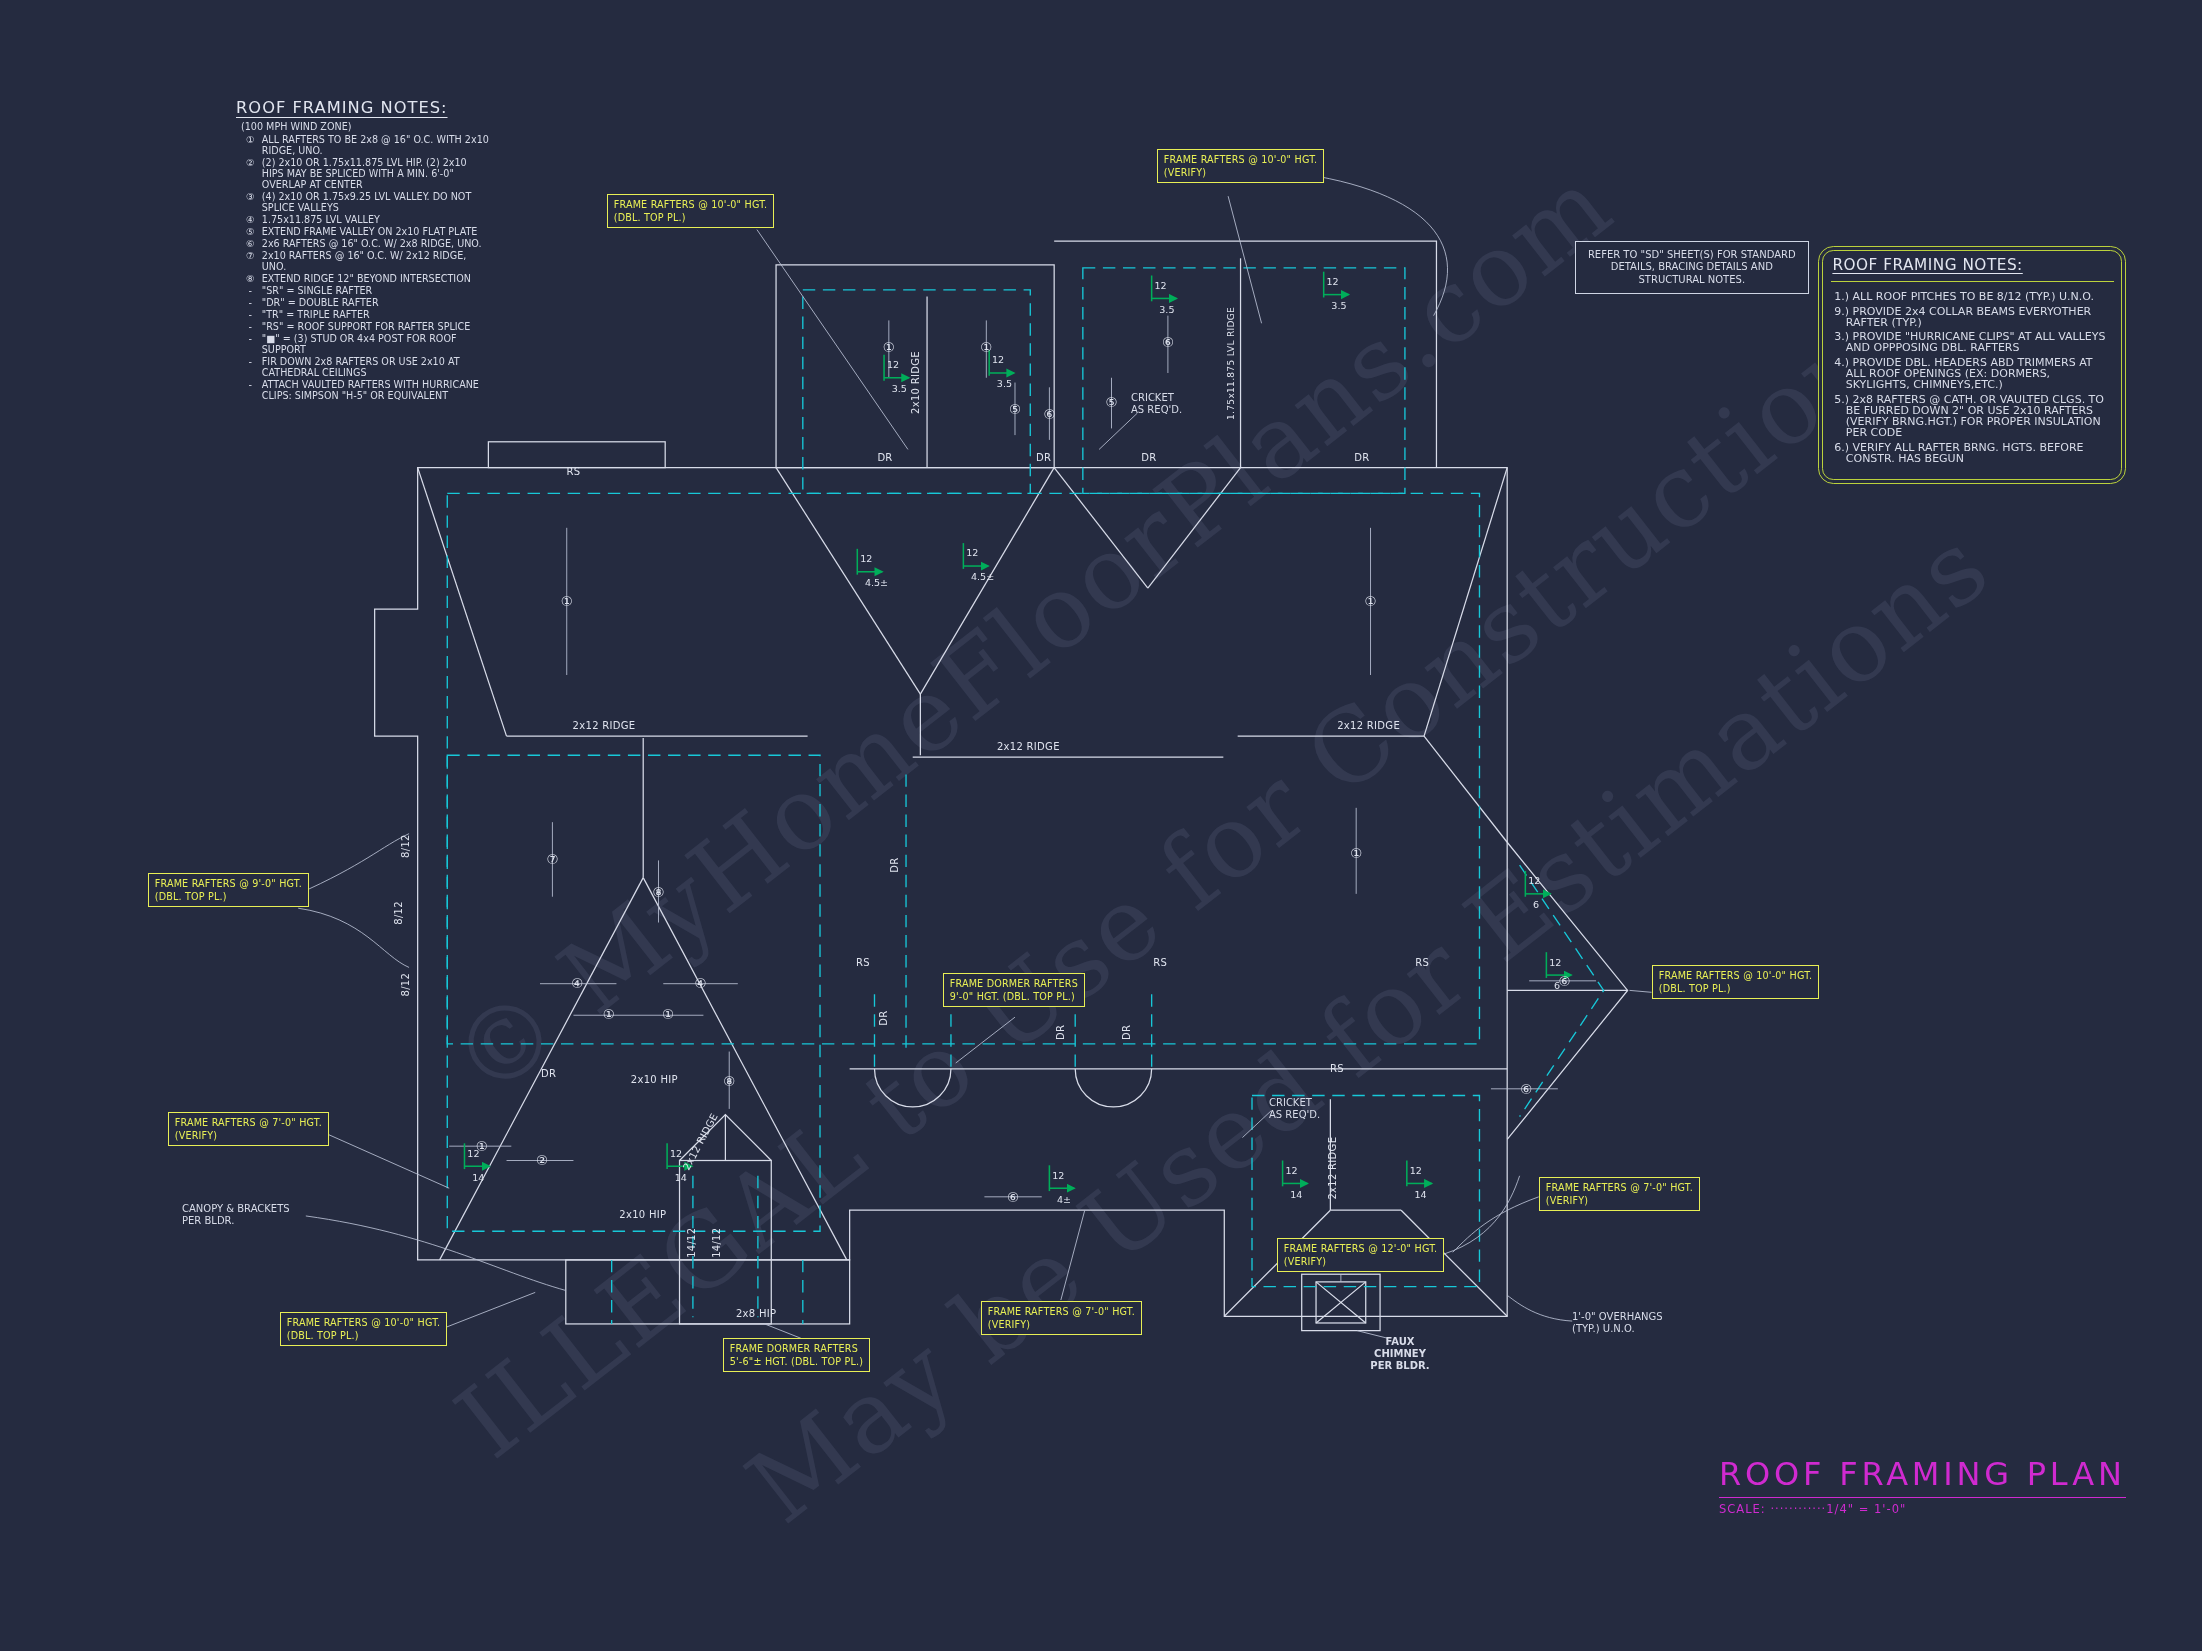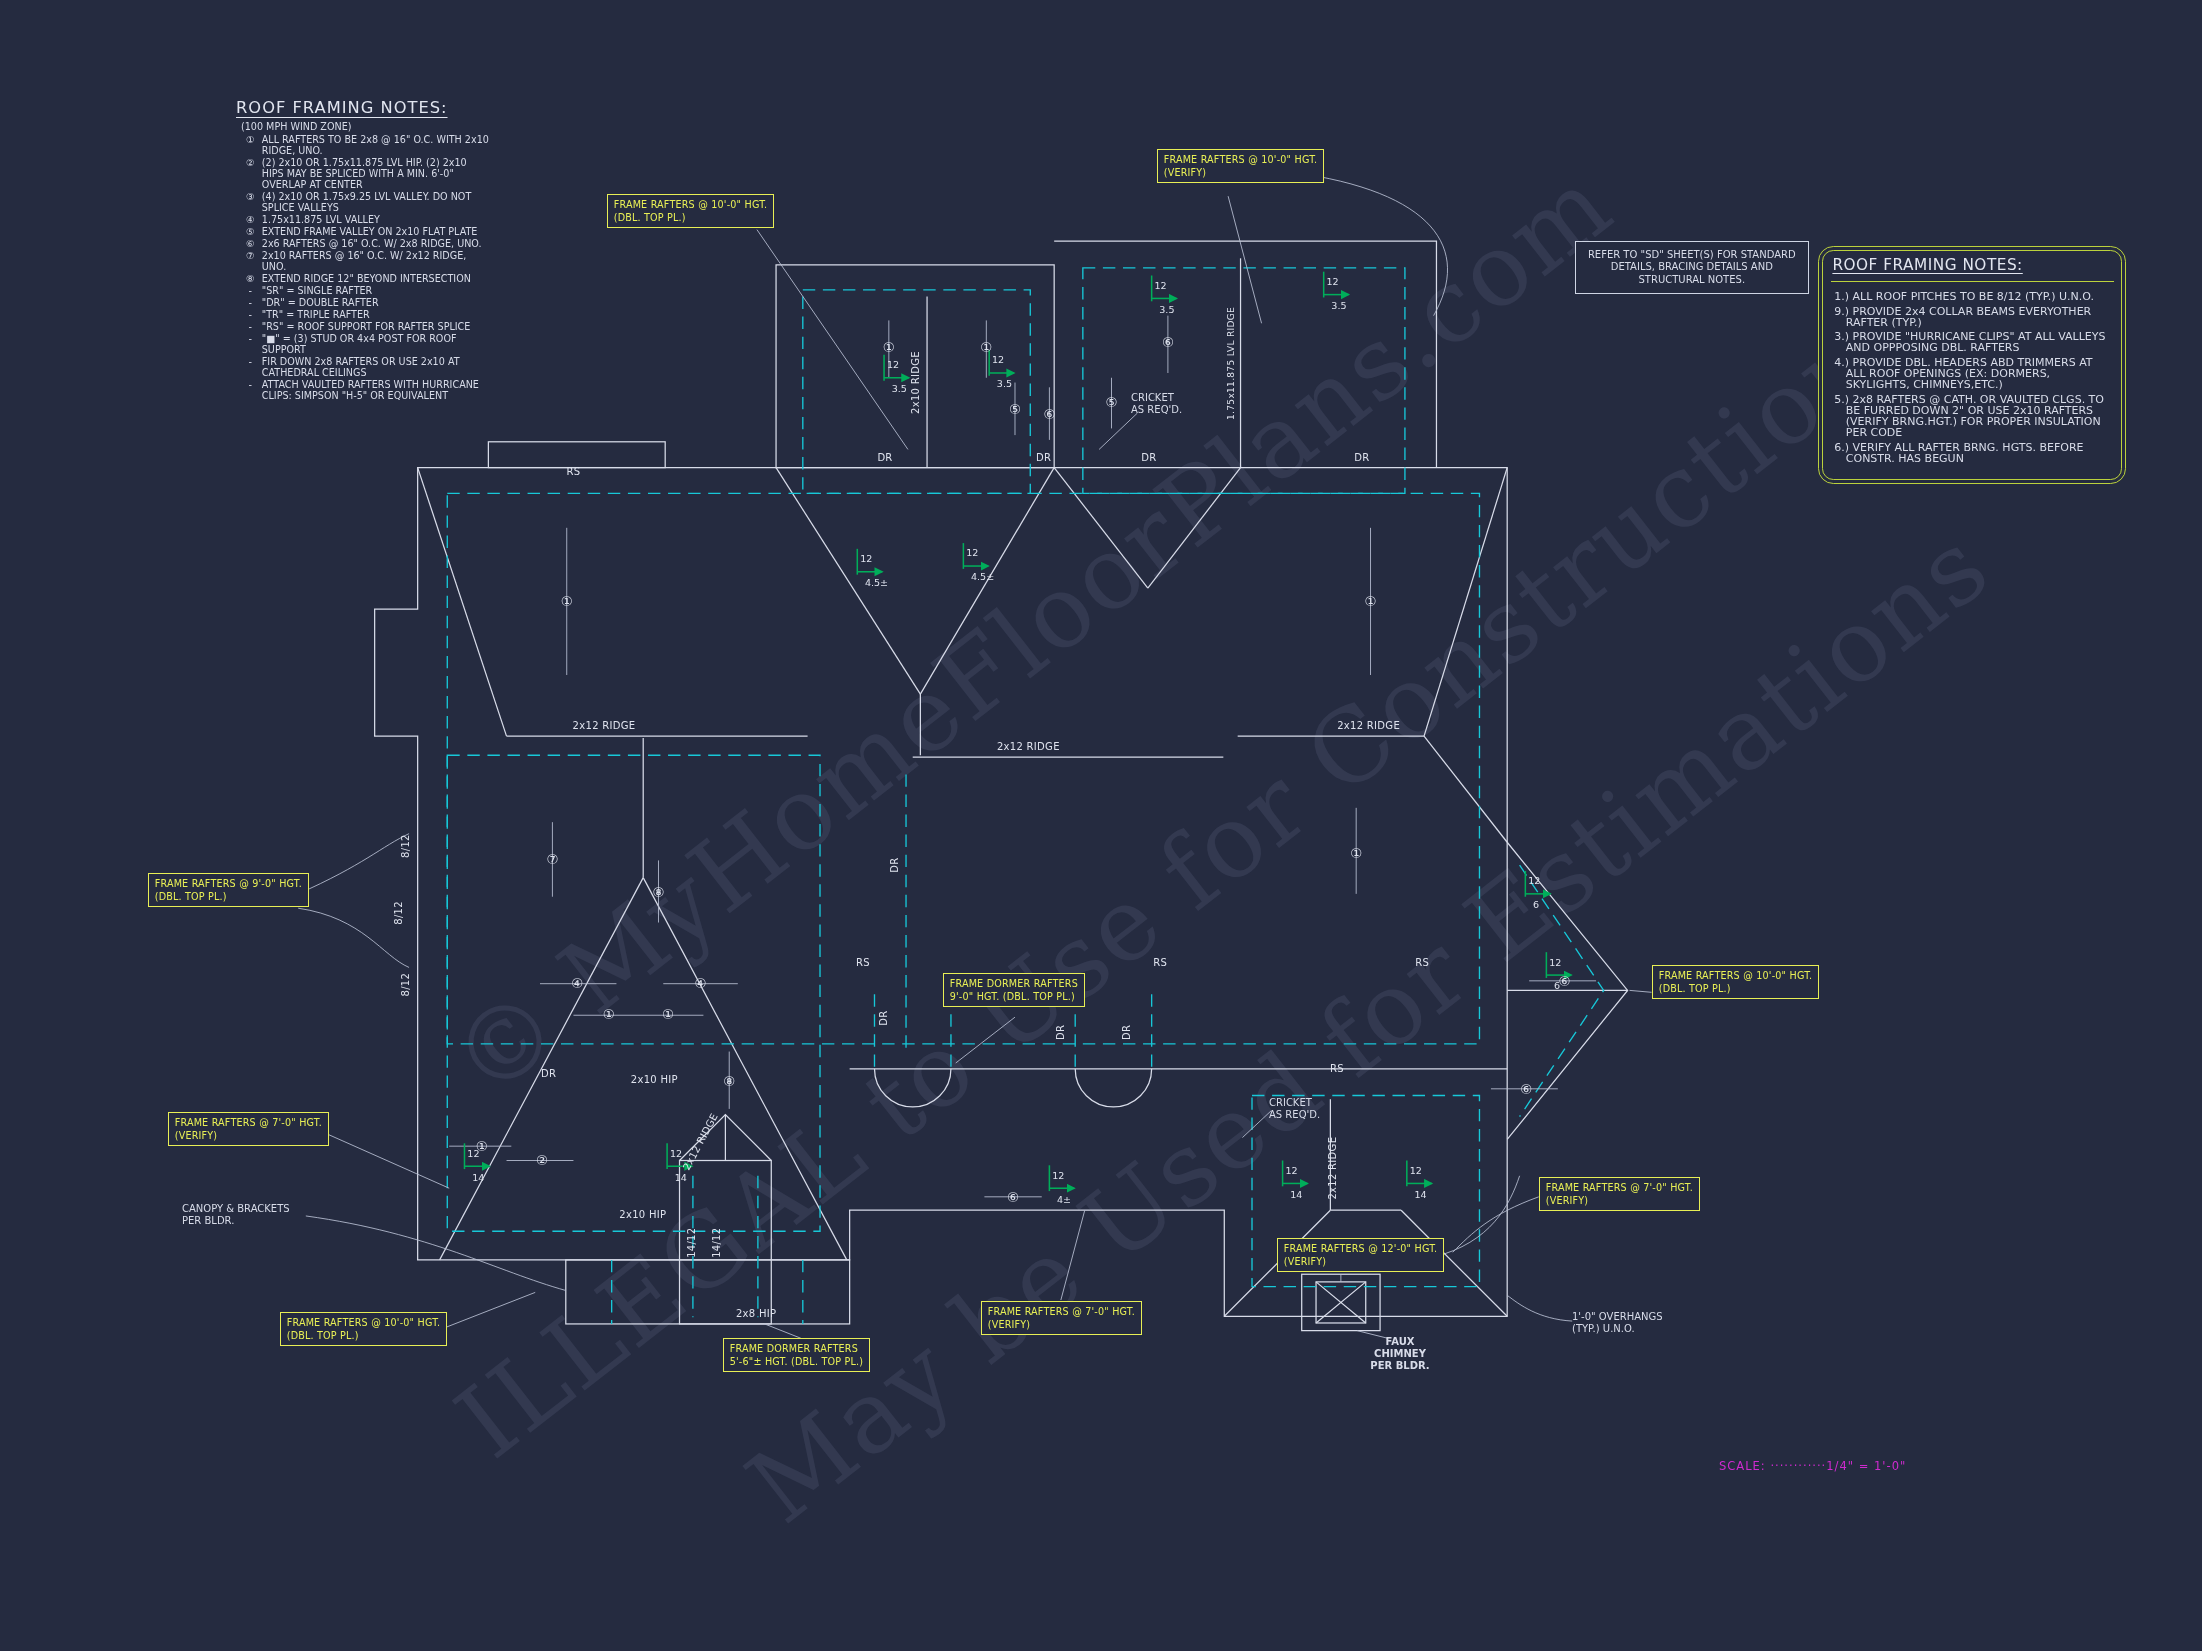--- a/index.html
+++ b/index.html
@@ -428,17 +428,18 @@
 AS REQ'D.</div>
   <div class="ann" style="left:1269px;top:1097px;">CRICKET
 AS REQ'D.</div>
   <div class="ann center" style="left:1357px;top:1336px;width:86px;">FAUX
 CHIMNEY
 PER BLDR.</div>
   <div class="ann" style="left:1572px;top:1311px;">1'-0" OVERHANGS
 (TYP.) U.N.O.</div>
 
   <div class="titleblock">
+    <div class="ptitle">ROOF FRAMING PLAN</div>
     <div class="pscale">SCALE: ············1/4" = 1'-0"</div>
   </div>
 
 </div>
 
 
 </body></html>

